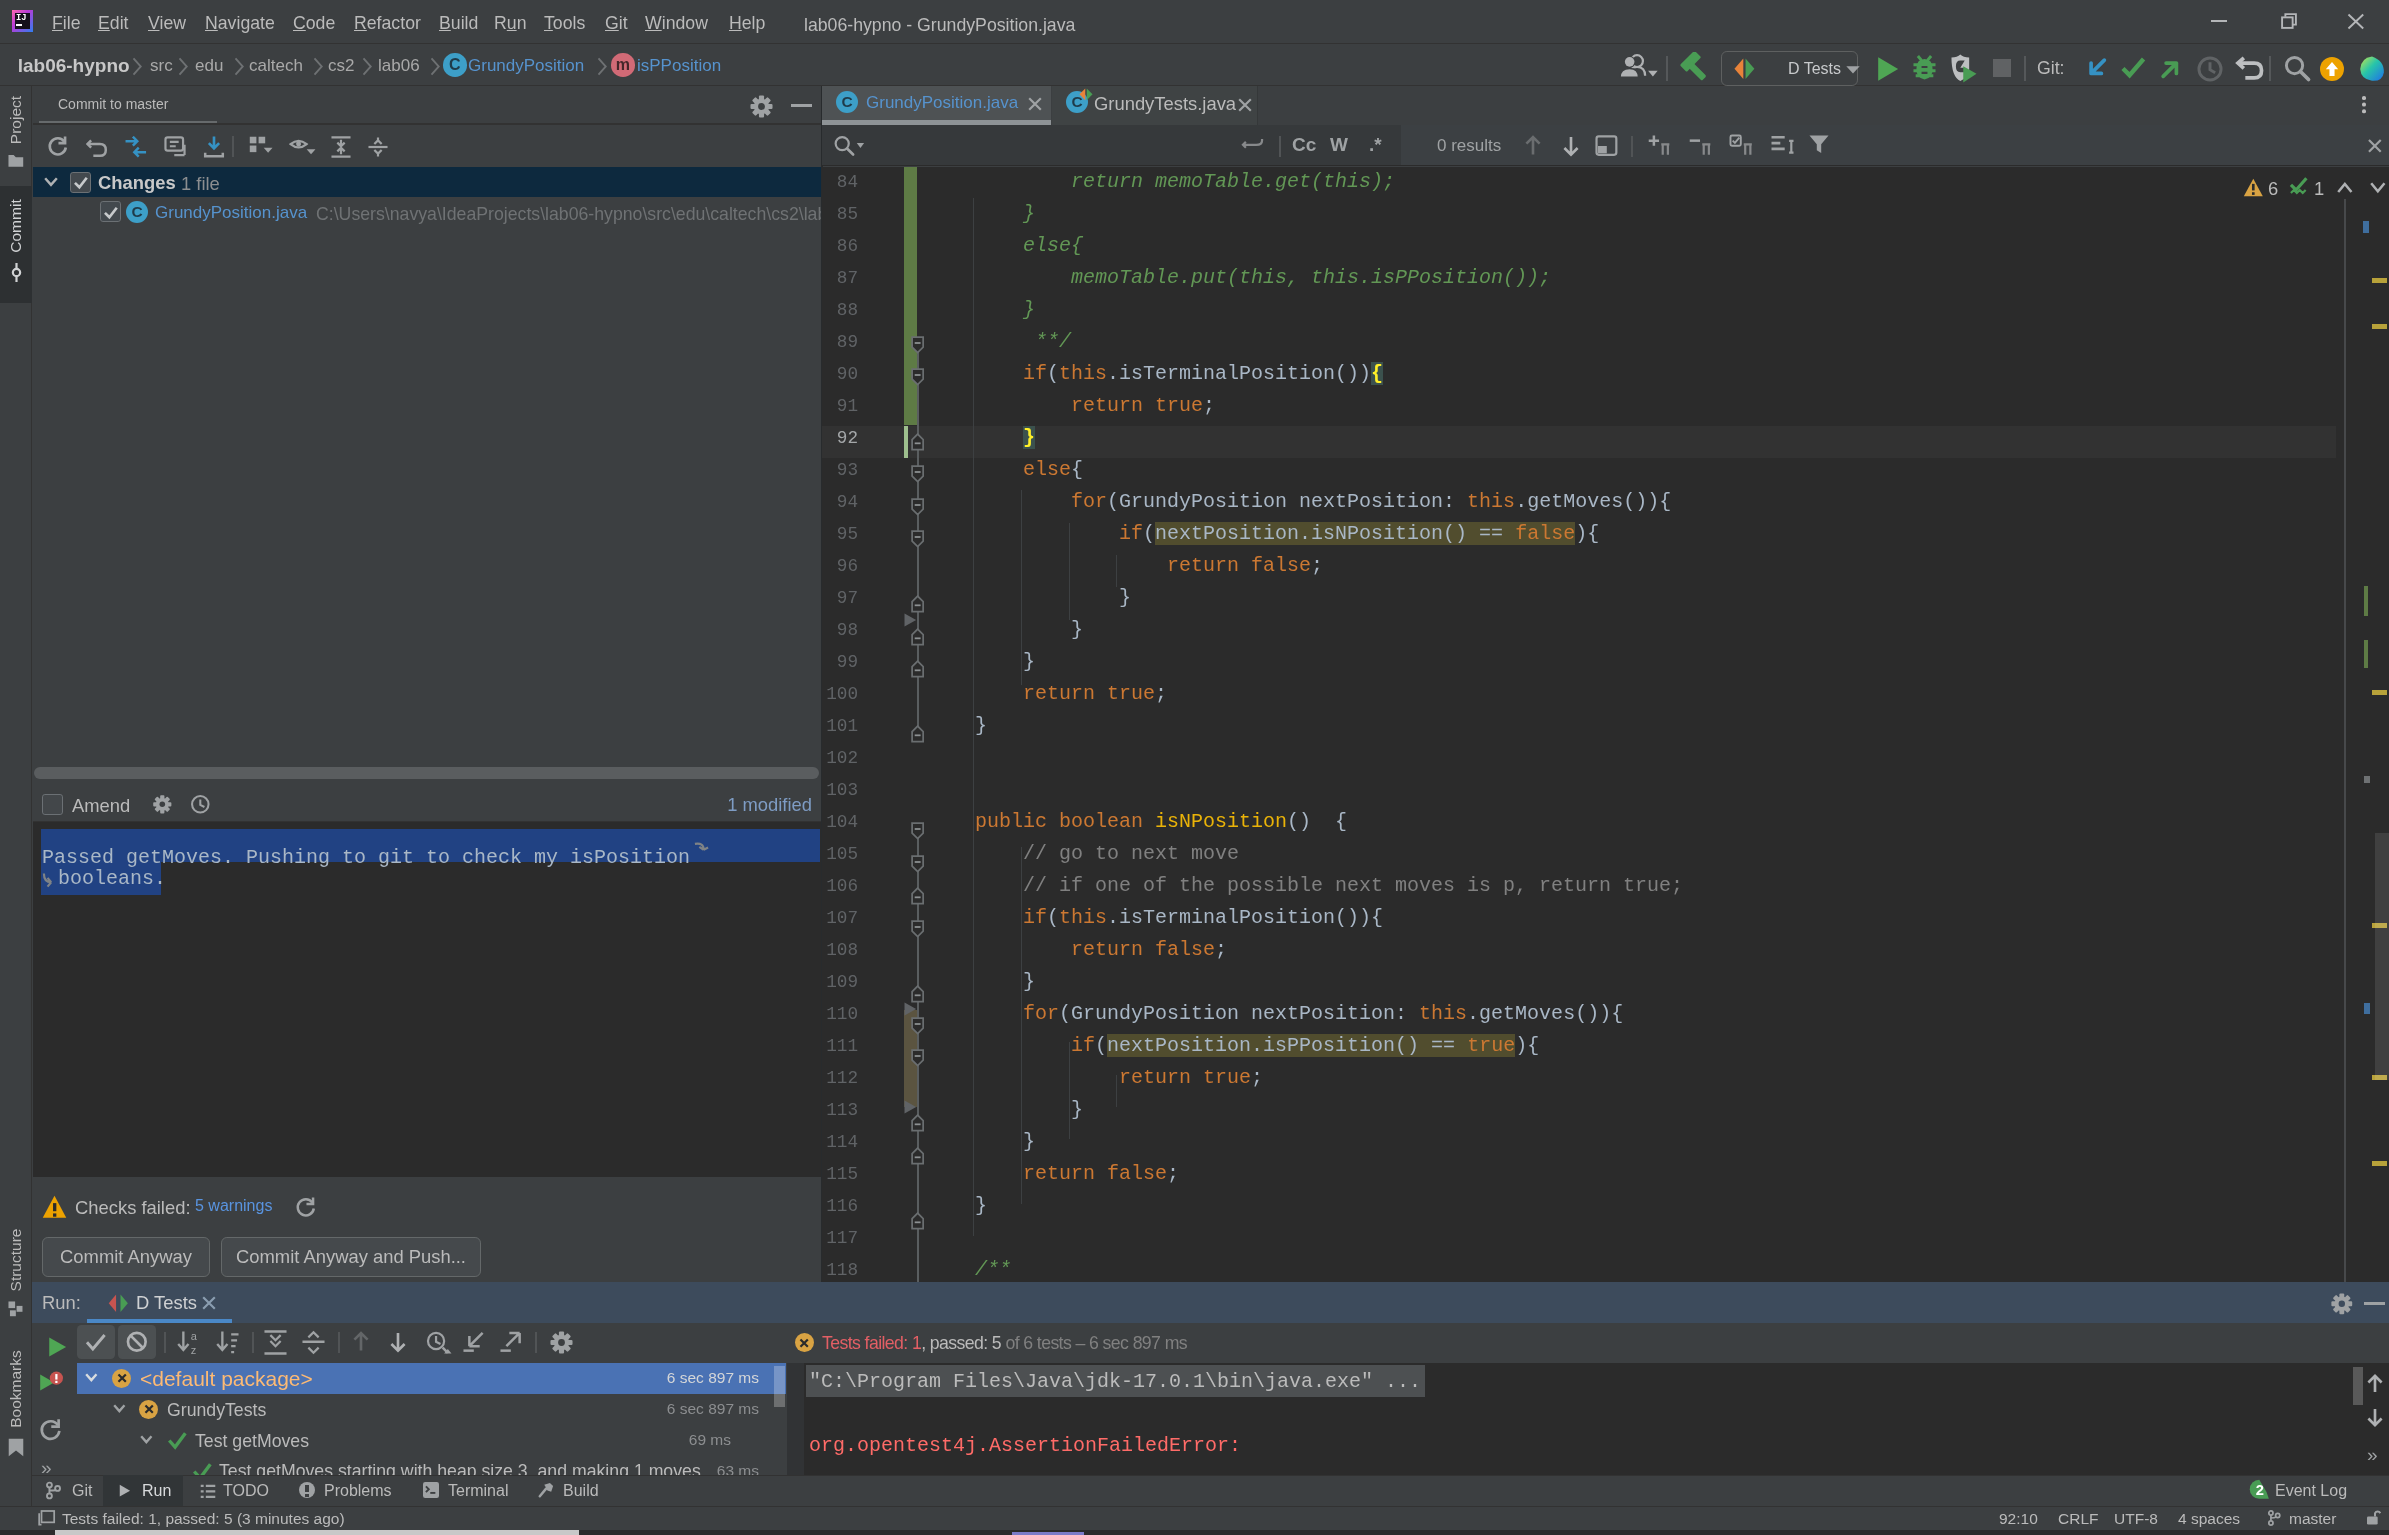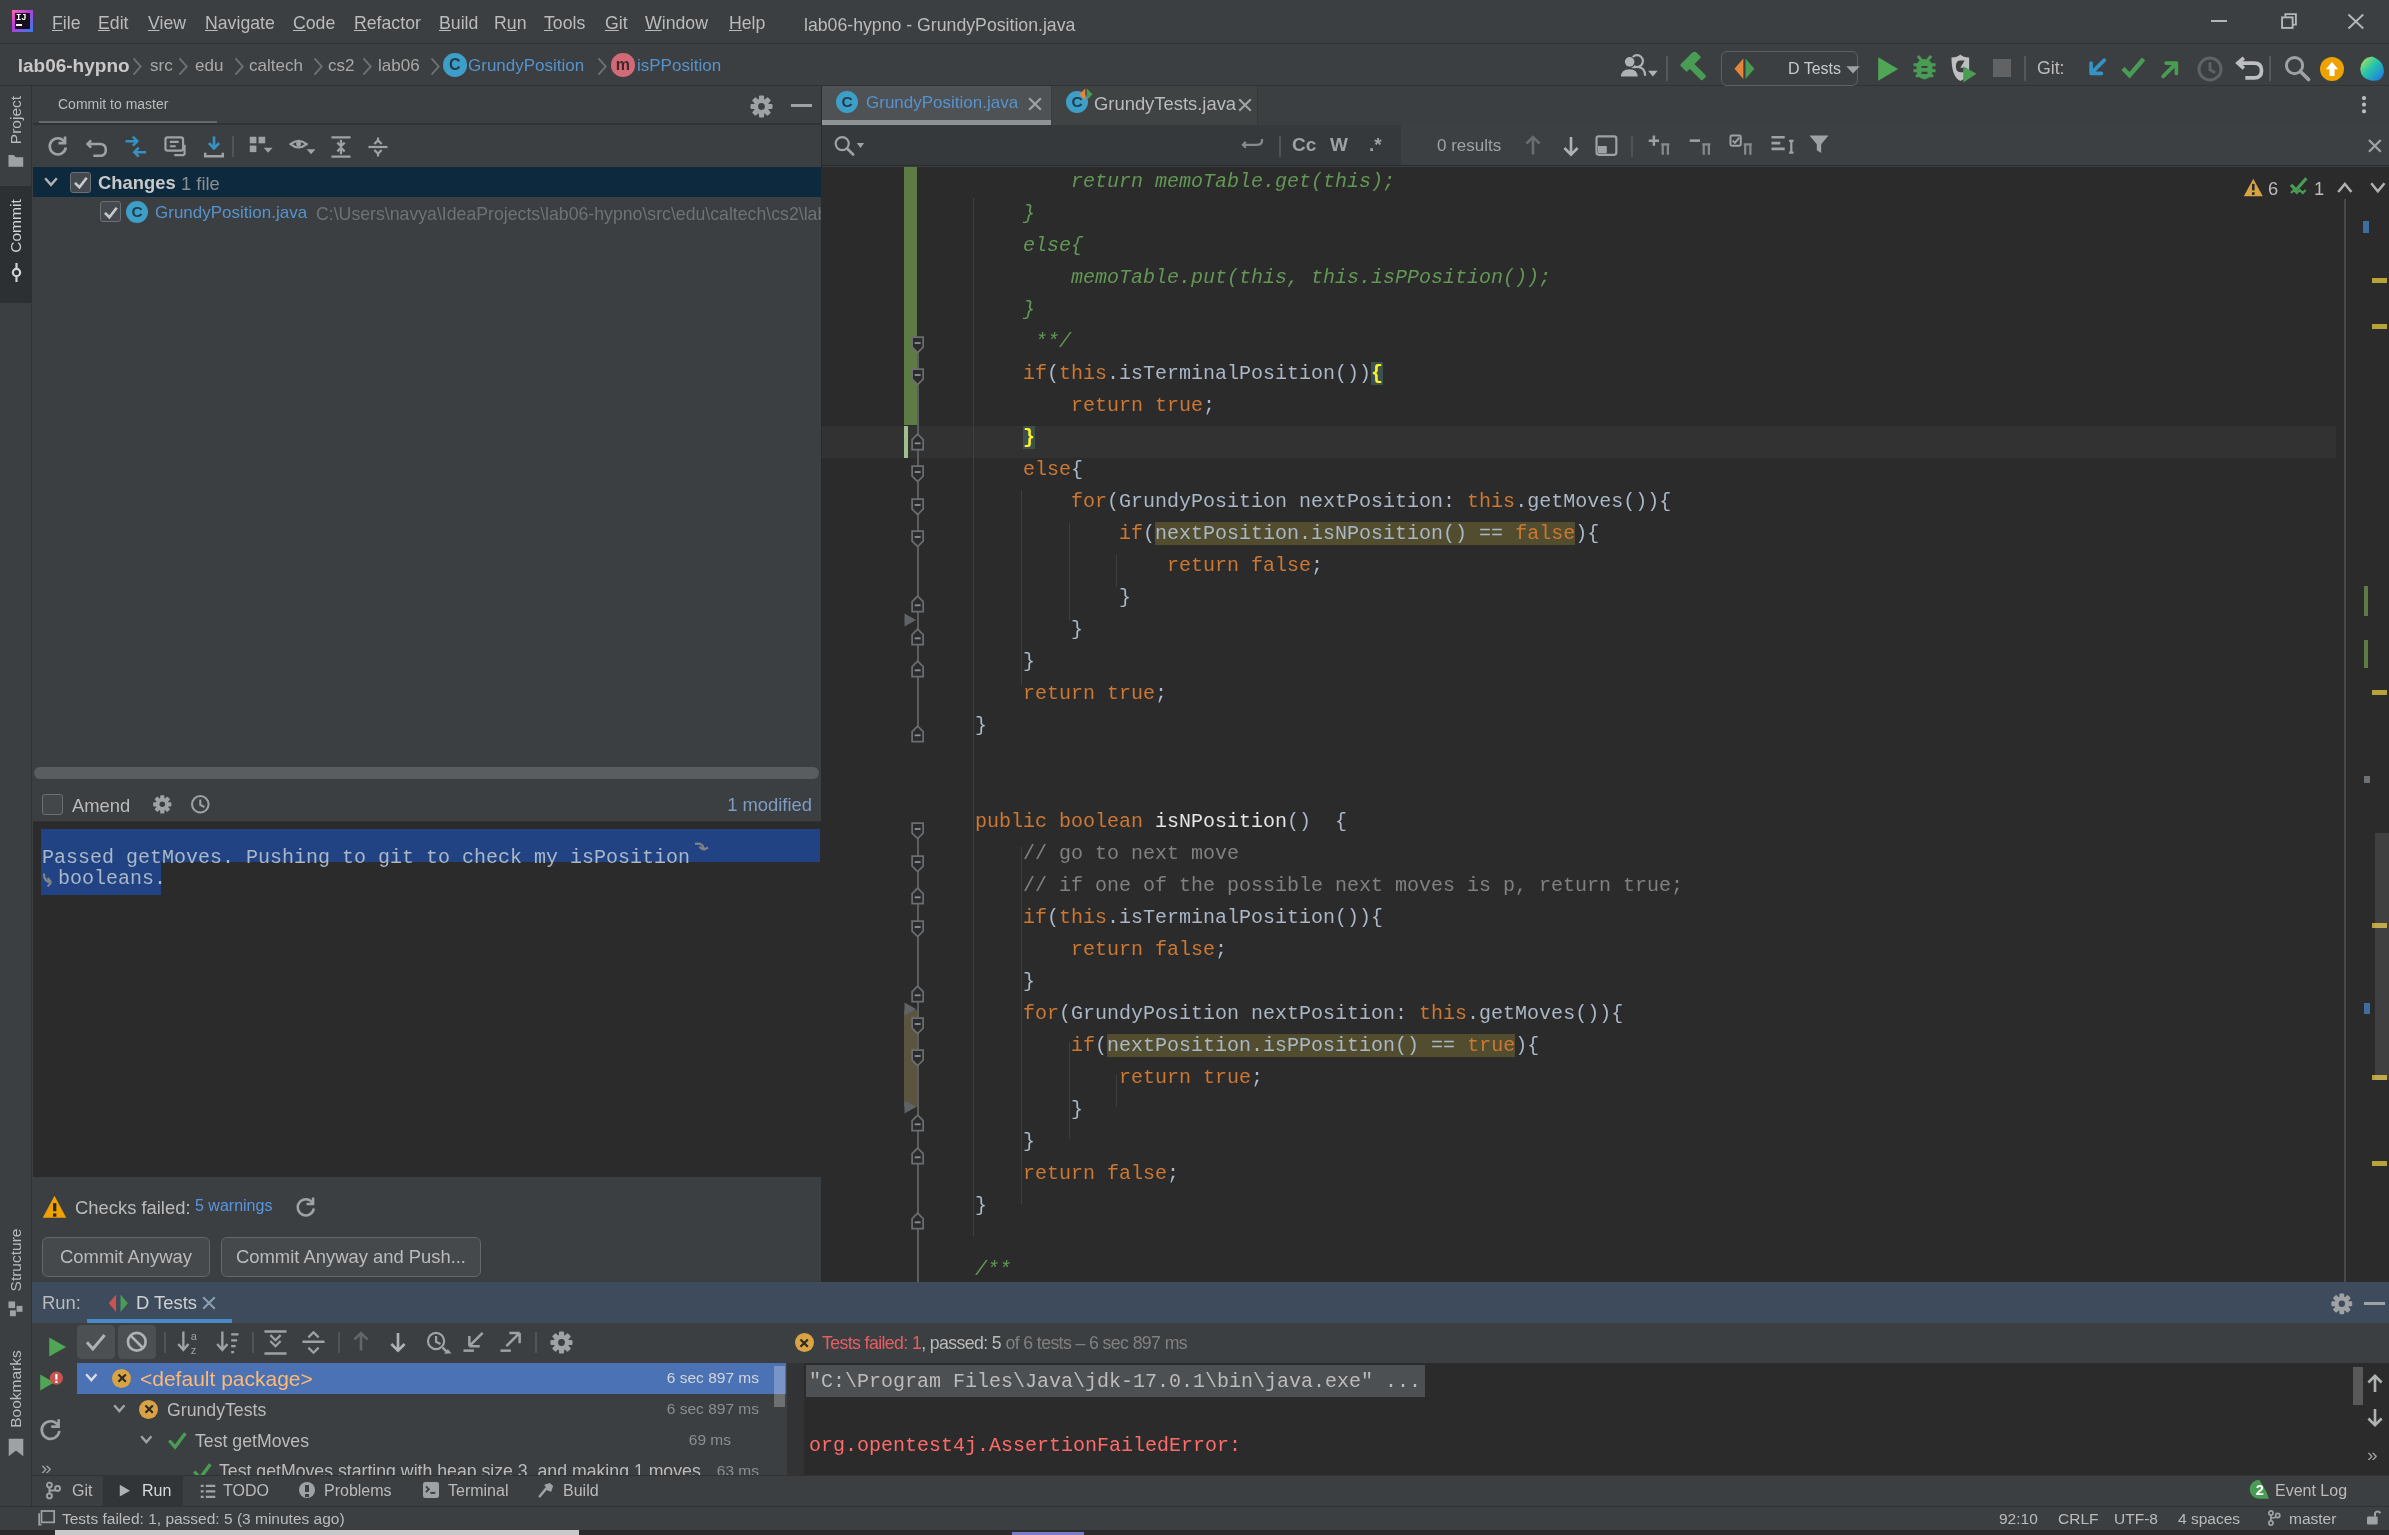--- a/index.html
+++ b/index.html
@@ -7,21 +7,21 @@
 #app { position:relative; width:2389px; height:1535px; overflow:hidden; background:#3c3f41;
   font-family:"Liberation Sans",sans-serif; color:#bbbbbb; }
 .a { position:absolute; }
 .mono { font-family:"Liberation Mono",monospace; }
 .u { text-decoration:underline; }
 svg { display:block; }
 .sep { width:1.5px; background:#55585a; }
 .k { color:#cc7832; }
 .c { color:#629755; font-style:italic; }
 .g { color:#808080; }
-.m { color:#e5e5e5; }
+.m { color:#eab308; }
 .hl { background:#514d2e; }
 .bh { color:#ffef28; background:#3b514d; font-weight:bold; }
 .bright { color:#a4a7a9; }
 pre { font-family:"Liberation Mono",monospace; }
 </style>
 </head>
 <body>
 <div id="app">
 
 <div class="a" style="left:0;top:0;width:2389px;height:44px;background:#3c3f41;border-bottom:1.5px solid #323232;"></div>
@@ -493,20 +493,55 @@
     </svg>
 <svg class="a" style="left:903px;top:612px;" width="14.7" height="16" viewBox="0 0 20 22">
       <path d="M2 2 L18 11 L2 20 Z" fill="#606366"></path>
     </svg>
 <svg class="a" style="left:903px;top:1001px;" width="14.7" height="16" viewBox="0 0 20 22">
       <path d="M2 2 L18 11 L2 20 Z" fill="#606366"></path>
     </svg>
 <svg class="a" style="left:903px;top:1099px;" width="14.7" height="16" viewBox="0 0 20 22">
       <path d="M2 2 L18 11 L2 20 Z" fill="#606366"></path>
     </svg>
+<pre class="a mono" style="left:799px;top:166px;width:59px;text-align:right;font-size:17.7px;line-height:32px;color:#606366;">84
+85
+86
+87
+88
+89
+90
+91
+<span class="bright">92</span>
+93
+94
+95
+96
+97
+98
+99
+100
+101
+102
+103
+104
+105
+106
+107
+108
+109
+110
+111
+112
+113
+114
+115
+116
+117
+118</pre>
 <pre class="a mono" style="left:927px;top:166px;font-size:20px;line-height:32px;color:#a9b7c6;"><span class="c">            return memoTable.get(this);</span>
 <span class="c">        }</span>
 <span class="c">        else{</span>
 <span class="c">            memoTable.put(this, this.isPPosition());</span>
 <span class="c">        }</span>
 <span class="c">         **/</span>
         <span class="k">if</span>(<span class="k">this</span>.isTerminalPosition())<span class="bh">{</span>
             <span class="k">return</span> <span class="k">true</span>;
         <span class="bh">}</span>
         <span class="k">else</span>{

